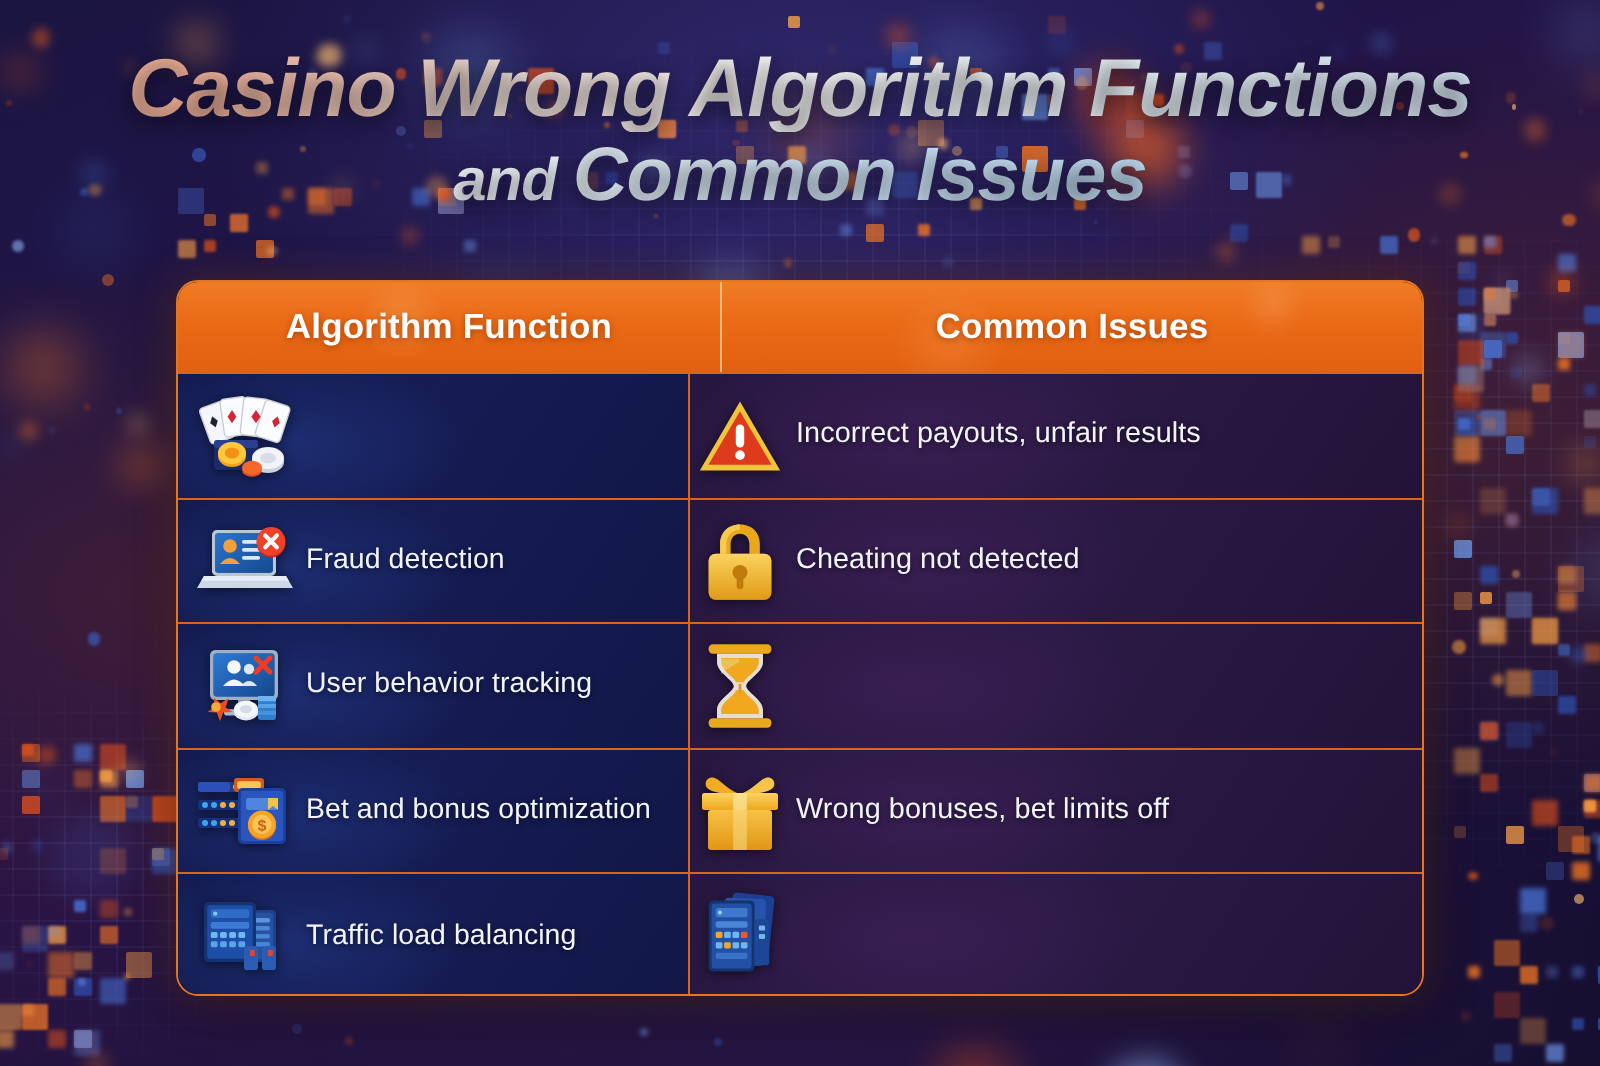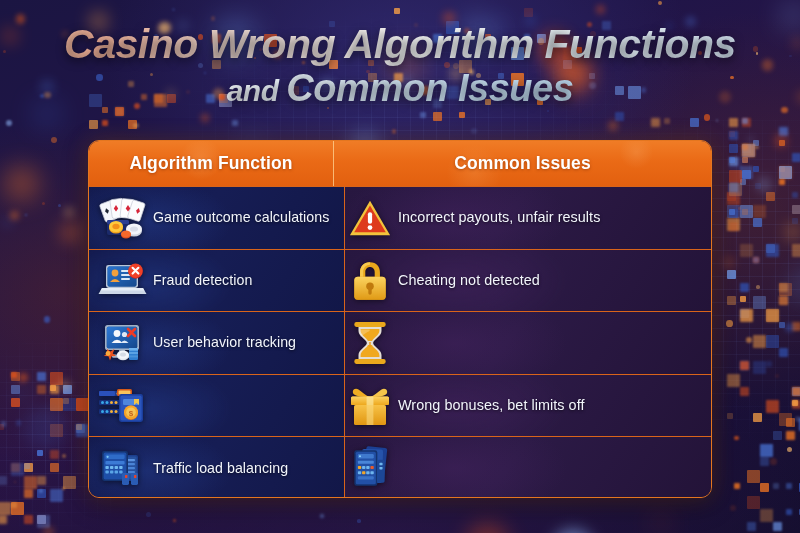--- a/index.html
+++ b/index.html
@@ -105,21 +105,21 @@
       radial-gradient(circle 24px at 88% 25%, rgba(255,210,160,.16), transparent 70%);
     pointer-events:none;
   }
   .head-cell {
     display:flex; align-items:center; justify-content:center;
     color:#fff; font-size:17.5px; font-weight:bold;
     letter-spacing:.1px;
     text-shadow:0 1px 3px rgba(120,40,0,.5);
     position:relative; z-index:1;
   }
-  .head-cell.col-a { width:245px; border-right:1.4px solid rgba(255,214,150,.75); }
+  .head-cell.col-a { width:272px; border-right:1.4px solid rgba(255,214,150,.75); }
   .head-cell.col-b { flex:1; }
 
   .row { display:flex; height:62.6px; border-top:1.2px solid #d9641a; }
   .row:first-child { border-top:1.4px solid #d9641a; }
 
   .cell { display:flex; align-items:center; position:relative; overflow:hidden; }
   .cell.col-a {
     width:256px;
     border-right:1.3px solid #d9641a;
     background:
@@ -566,21 +566,20 @@
       <ellipse cx="19" cy="31.5" rx="7" ry="5.5" fill="#ffc93c"></ellipse>
       <ellipse cx="19" cy="31.5" rx="3.6" ry="2.8" fill="#f2901a"></ellipse>
       <ellipse cx="37" cy="36" rx="8" ry="5.5" fill="#cdd2de"></ellipse>
       <ellipse cx="37" cy="34" rx="8" ry="5.5" fill="#f2f4f9"></ellipse>
       <ellipse cx="37" cy="34" rx="4" ry="2.6" fill="#d9dde8"></ellipse>
       <ellipse cx="29" cy="40" rx="5" ry="3.4" fill="#e0501f"></ellipse>
       <ellipse cx="29" cy="38.8" rx="5" ry="3.4" fill="#f4692b"></ellipse>
     </g>
   </svg>
             </span>
-            <span class="cell-label">Game outcome calculations</span>
           </div>
           <div class="cell col-b">
             <span class="icon-box small">
               <svg id="ic-warning-triangle-icon" viewBox="0 0 46 42" xmlns="http://www.w3.org/2000/svg" style="display: block; width: 100%; height: 100%; filter: drop-shadow(rgba(0, 0, 0, 0.55) 0px 1px 3px);">
     <g>
       <path d="M23 3 L44 39 H2 Z" fill="#f2c33c"></path>
       <path d="M23 8 L39.5 36 H6.5 Z" fill="#de3a1c"></path>
       <rect x="20.8" y="15" width="4.4" height="12" rx="2.2" fill="#fff"></rect>
       <circle cx="23" cy="31" r="2.5" fill="#fff"></circle>
     </g>
@@ -721,20 +720,21 @@
       <rect x="23.4" y="12.4" width="21.2" height="25.2" rx="1.8" fill="#2a55bd"></rect>
       <rect x="26" y="16" width="16" height="6" rx="1.2" fill="#4f86dd"></rect>
       <path d="M37 16 h5 v6 l-2.5-2 -2.5 2z" fill="#f0c34a"></path>
       <circle cx="34" cy="30" r="7" fill="#d9741d"></circle>
       <circle cx="34" cy="29.2" r="7" fill="#f5a42a"></circle>
       <circle cx="34" cy="29.2" r="4.8" fill="#f7c455"></circle>
       <text x="34" y="32.6" font-size="8" font-family="Liberation Sans, sans-serif" font-weight="bold" fill="#c9641a" text-anchor="middle">$</text>
     </g>
   </svg>
             </span>
+            <span class="cell-label">Bet and bonus optimization</span>
           </div>
           <div class="cell col-b">
             <span class="icon-box small">
               <svg id="ic-gift-box-icon" viewBox="0 0 44 42" xmlns="http://www.w3.org/2000/svg" style="display: block; width: 100%; height: 100%; filter: drop-shadow(rgba(0, 0, 0, 0.55) 0px 1px 3px);">
     <g>
       <path d="M22 12 c-4-1-8-5-11.5-7.5 C7.5 2.5 4 4.5 5 8 c.9 3 9.5 4.5 17 4z" fill="#f0ad23"></path>
       <path d="M22 12 c4-1 8-5 11.5-7.5 C36.5 2.5 40 4.5 39 8 c-.9 3-9.5 4.5-17 4z" fill="#f6c44a"></path>
       <rect x="3" y="11.5" width="38" height="8.5" rx="1.6" fill="#e9a31a"></rect>
       <rect x="3" y="11.5" width="38" height="8.5" rx="1.6" fill="url(#gg1)"></rect>
       <defs>

